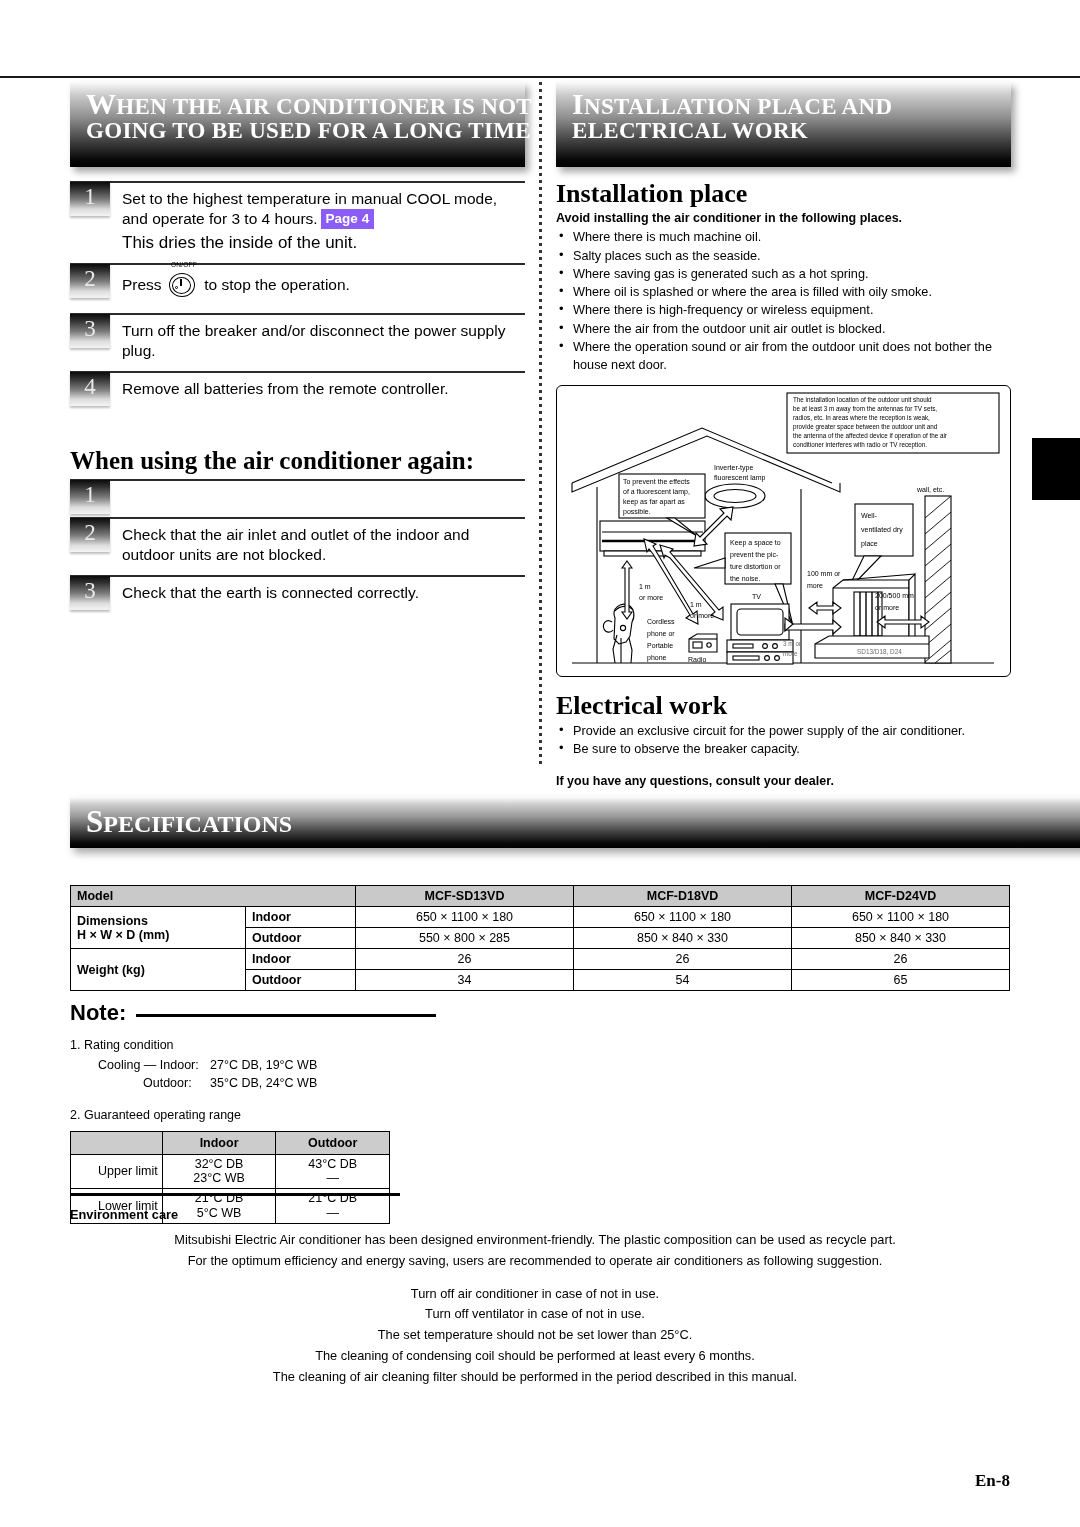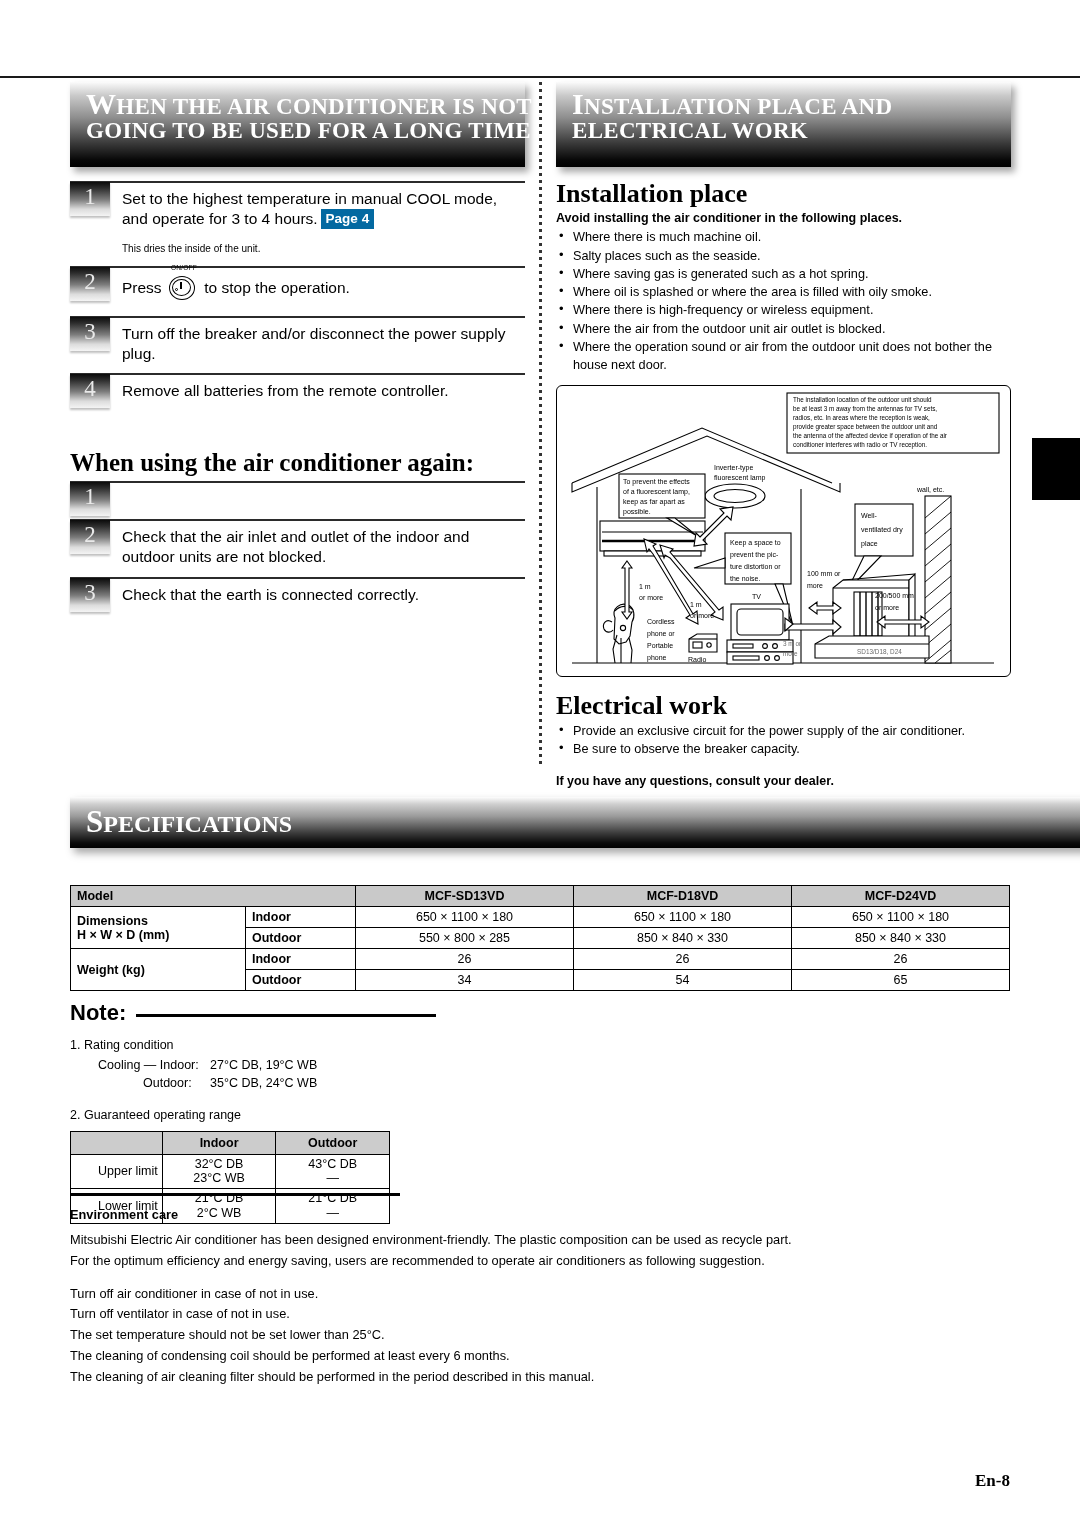--- a/index.html
+++ b/index.html
@@ -62,25 +62,25 @@
     background: linear-gradient(to bottom,#0b0b0b 0%, #2d2d2d 18%, #7d7d7d 52%, #dcdcdc 80%, #f4f4f4 100%);
     color:#e9e9e9;
     font-family:"Liberation Serif", serif;
     font-size:23px;
     font-weight:normal;
     text-align:center;
     line-height:30px;
     box-shadow: 0 2px 2px rgba(0,0,0,0.25);
   }
   .step-text { font-size:15.5px; line-height:1.28; }
-  .step-sub { font-size:10px; margin-top:14px; line-height:1.25; }
+  .step-sub { font-size:17px; margin-top:3px; line-height:1.25; }
 
   .page-ref {
     display:inline-block;
-    background:#0369a1; color:#fff;
+    background:#8b5cf6; color:#fff;
     font-size:13.5px; font-weight:bold;
     padding:1px 5px 2px 5px;
     vertical-align:1px;
     margin-left:3px;
   }
 
   .h2 {
     font-family:"Liberation Serif", serif;
     font-weight:bold;
     font-size:25px;
@@ -190,21 +190,21 @@
     text-align:center;
   }
   table.range th { background:#cccccc; font-weight:bold; }
   table.range td.rowlbl { text-align:right; padding-left:23px; font-weight:normal; }
   .stack { line-height:1.18; }
 
   .hr-thick { position:absolute; left:70px; top:1196px; width:330px; height:3px; background:#000; }
 
   .env { position:absolute; left:70px; top:1207px; width:930px; }
   .env h4 { margin:0 0 9px 0; font-size:12.8px; font-weight:bold; }
-  .env p { margin:0 0 2px 0; font-size:12.8px; line-height:1.47; }
+  .env p { margin:0 0 2px 0; font-size:12.8px; line-height:1.47;text-align:center; }
   .env .gap { height:12px; }
 
   .folio {
     position:absolute; right:70px; bottom:36px;
     font-family:"Liberation Serif", serif;
     font-weight:bold; font-size:17px;margin-top:10px;
   }
 
   .tiny { font-size:6.6px; font-family:"Liberation Sans", sans-serif; }
 </style>
@@ -553,21 +553,21 @@
           </td>
           <td class="stack">
             <div>43°C DB</div>
             <div>—</div>
           </td>
         </tr>
         <tr>
           <td class="rowlbl">Lower limit</td>
           <td class="stack">
             <div>21°C DB</div>
-            <div>2°C WB</div>
+            <div>5°C WB</div>
           </td>
           <td class="stack">
             <div>21°C DB</div>
             <div>—</div>
           </td>
         </tr>
       </tbody>
         </table>
     </div>
   </div>

